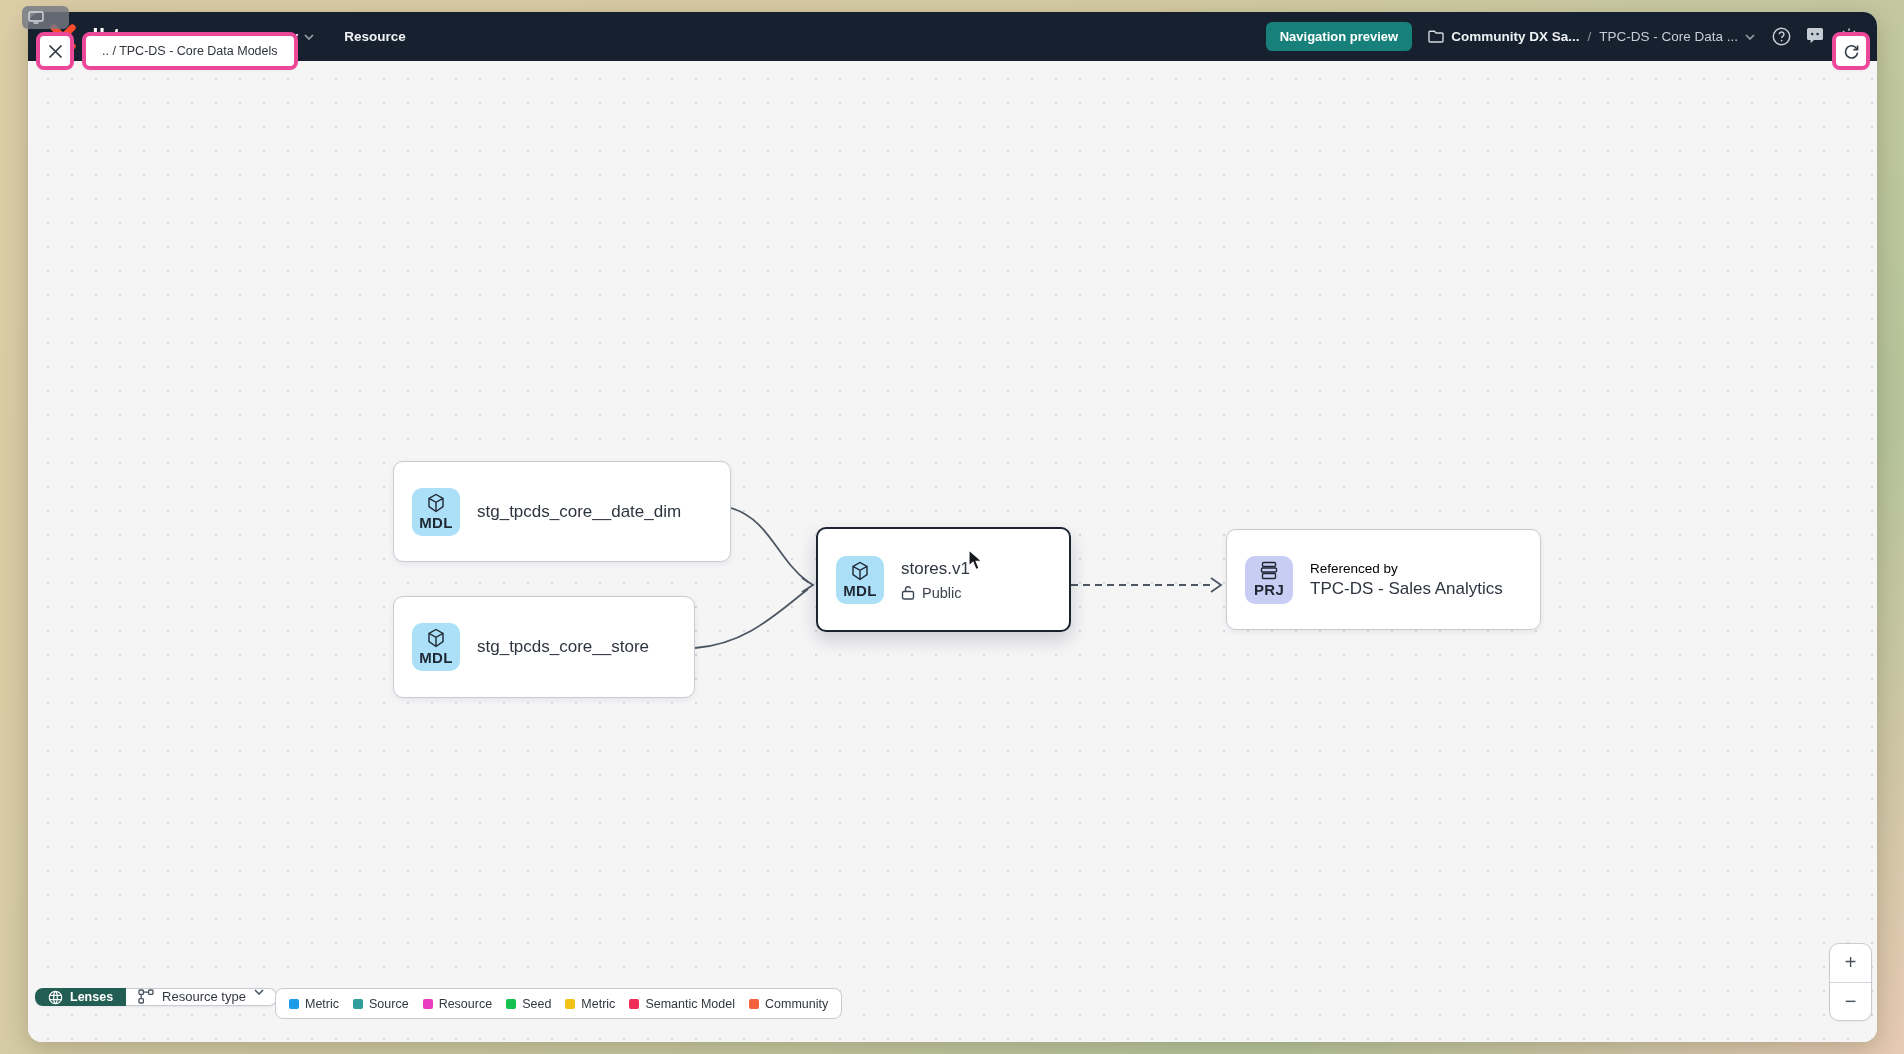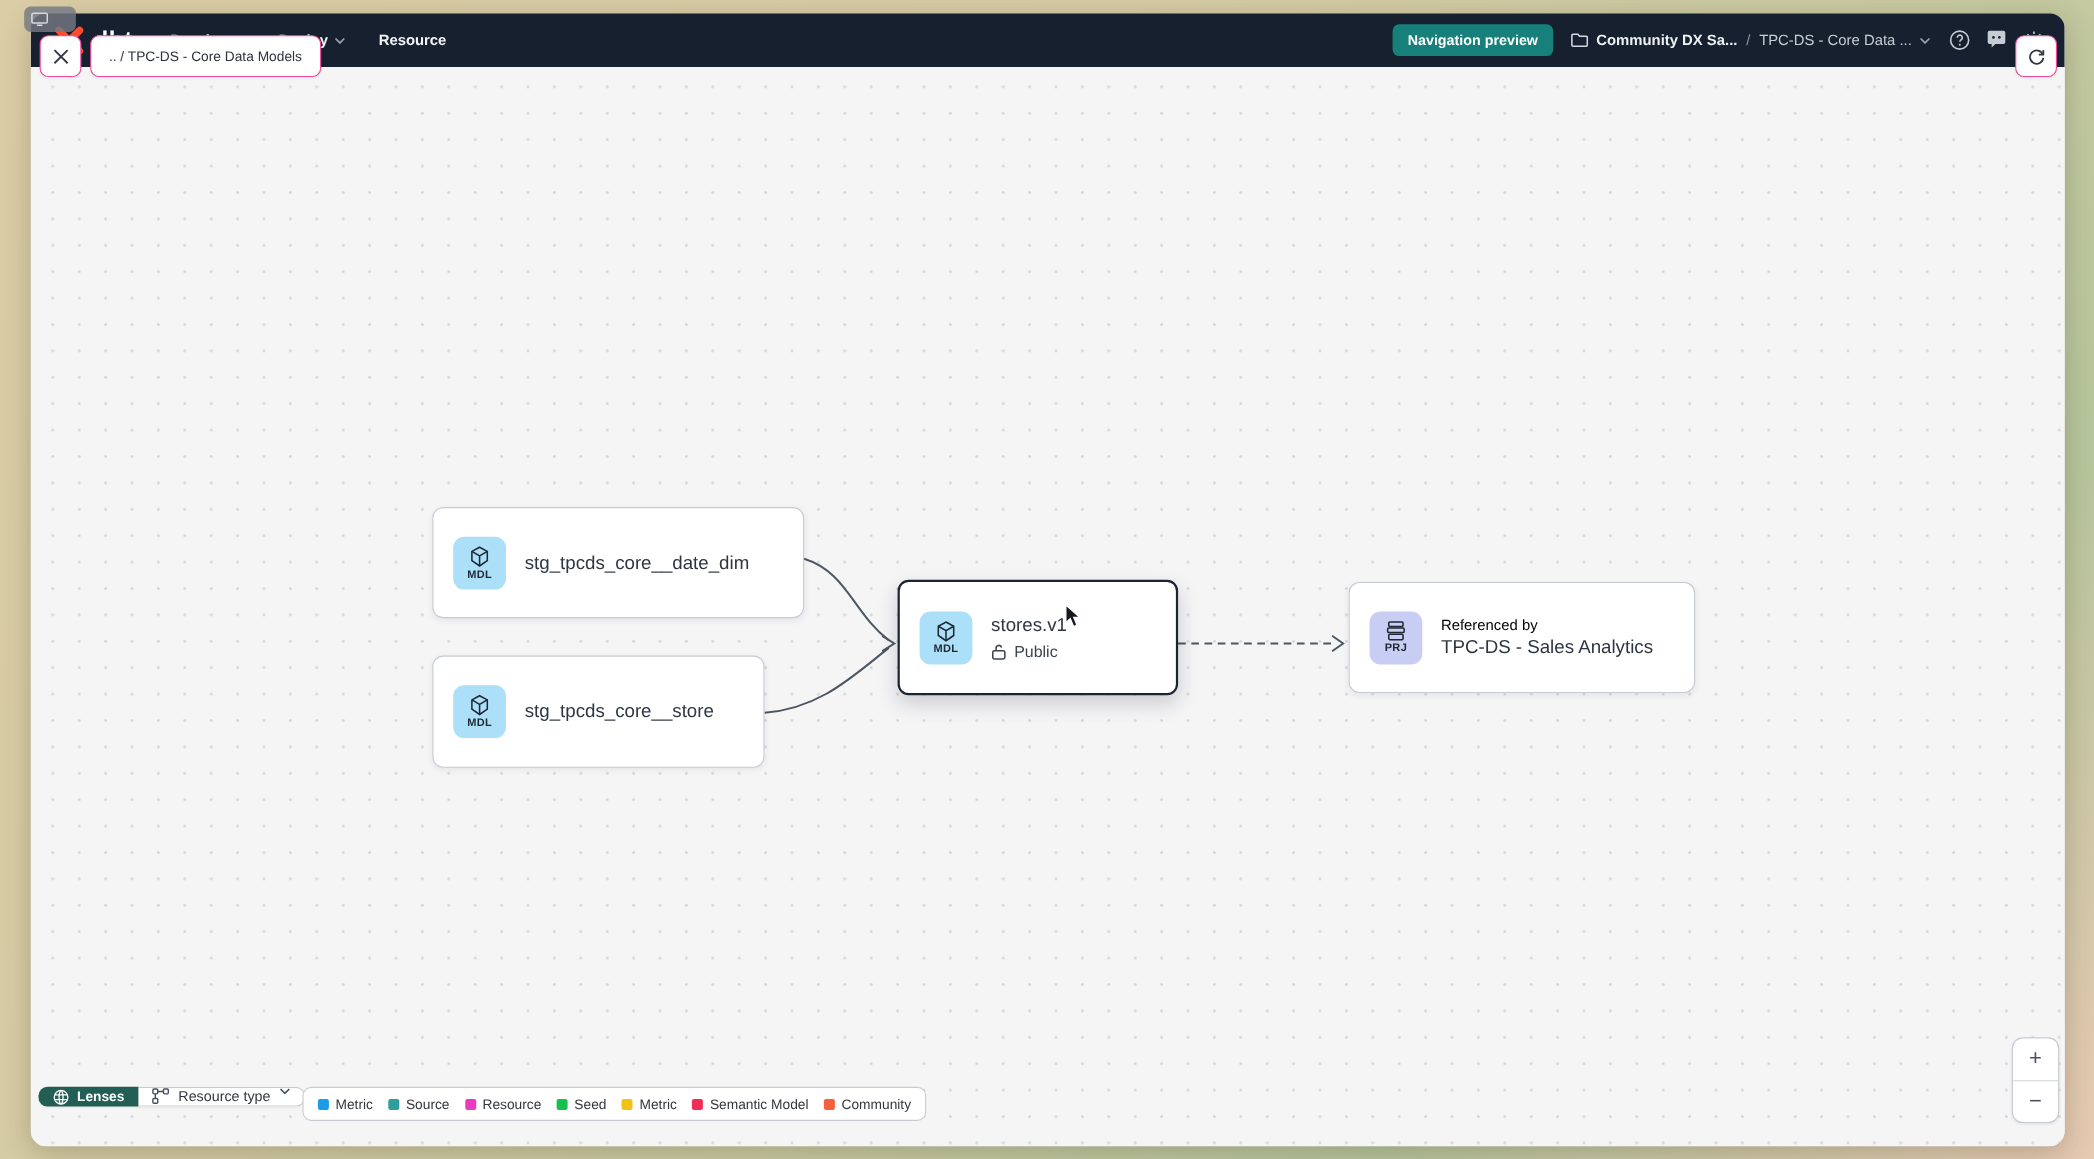--- a/index.html
+++ b/index.html
@@ -48,21 +48,21 @@
   .nav-icon { width:20px; height:20px; display:flex; align-items:center; justify-content:center; }
   
   .canvas {
     position:absolute; left:0; top:49px; right:0; bottom:0;
     background-color:#f5f5f6;
     background-image:radial-gradient(#d6d7da 1.1px, transparent 1.4px);
     background-size:24px 24px; background-position:8px 6px;
   }
   
   .chip, .icon-btn, .search-bar {
-    background:#fff; border:1px solid #ec4899; border-radius:8px;
+    background:#fff; border:4px solid #ec4899; border-radius:8px;
     box-shadow:0 1px 2px rgba(25,35,50,.05);
   }
   .close-btn {
     position:absolute; left:8px; top:20px; width:38px; height:38px;
     display:flex; align-items:center; justify-content:center; cursor:pointer;
   }
   .path-chip {
     position:absolute; left:54px; top:20px; height:38px;
     display:flex; align-items:center; padding:0 16px;
     font-size:12.5px; color:#2f343c; white-space:nowrap;
@@ -85,21 +85,21 @@
     display:flex; align-items:center; gap:17px; padding:0 18px;
     box-shadow:0 2px 6px rgba(25,35,50,.07); cursor:pointer;
   }
   .node.selected { border:2px solid #1b2430; box-shadow:0 8px 18px rgba(20,30,45,.18); }
   .res-badge {
     width:48px; height:48px; border-radius:10px; flex:0 0 auto;
     display:flex; flex-direction:column; align-items:center; justify-content:center;
   }
   .res-badge.mdl { background:#abe0f8; }
   .res-badge.prj { background:#c7cdf3; }
-  .res-badge .code { font-size:10px; font-weight:bold; color:#1f2733; margin-top:1px; letter-spacing:.3px; }
+  .res-badge .code { font-size:15px; font-weight:bold; color:#1f2733; margin-top:1px; letter-spacing:.3px; }
   .node-title { font-size:17px; color:#2e3540; font-weight:500; white-space:nowrap; }
   .node-sub { font-size:13.5px; color:#000000; margin-bottom:3px; }
   .node-main { font-size:17px; color:#2e3540; font-weight:500; white-space:nowrap; }
   .access-row { display:flex; align-items:center; gap:7px; margin-top:6px; font-size:14.5px; color:#3c4450; }
   
   .lens-group {
     position:absolute; left:7px; top:976px; height:18px; display:flex;
     border-radius:8px; box-shadow:0 1px 2px rgba(25,35,50,.08);
   }
   .lenses-btn {

